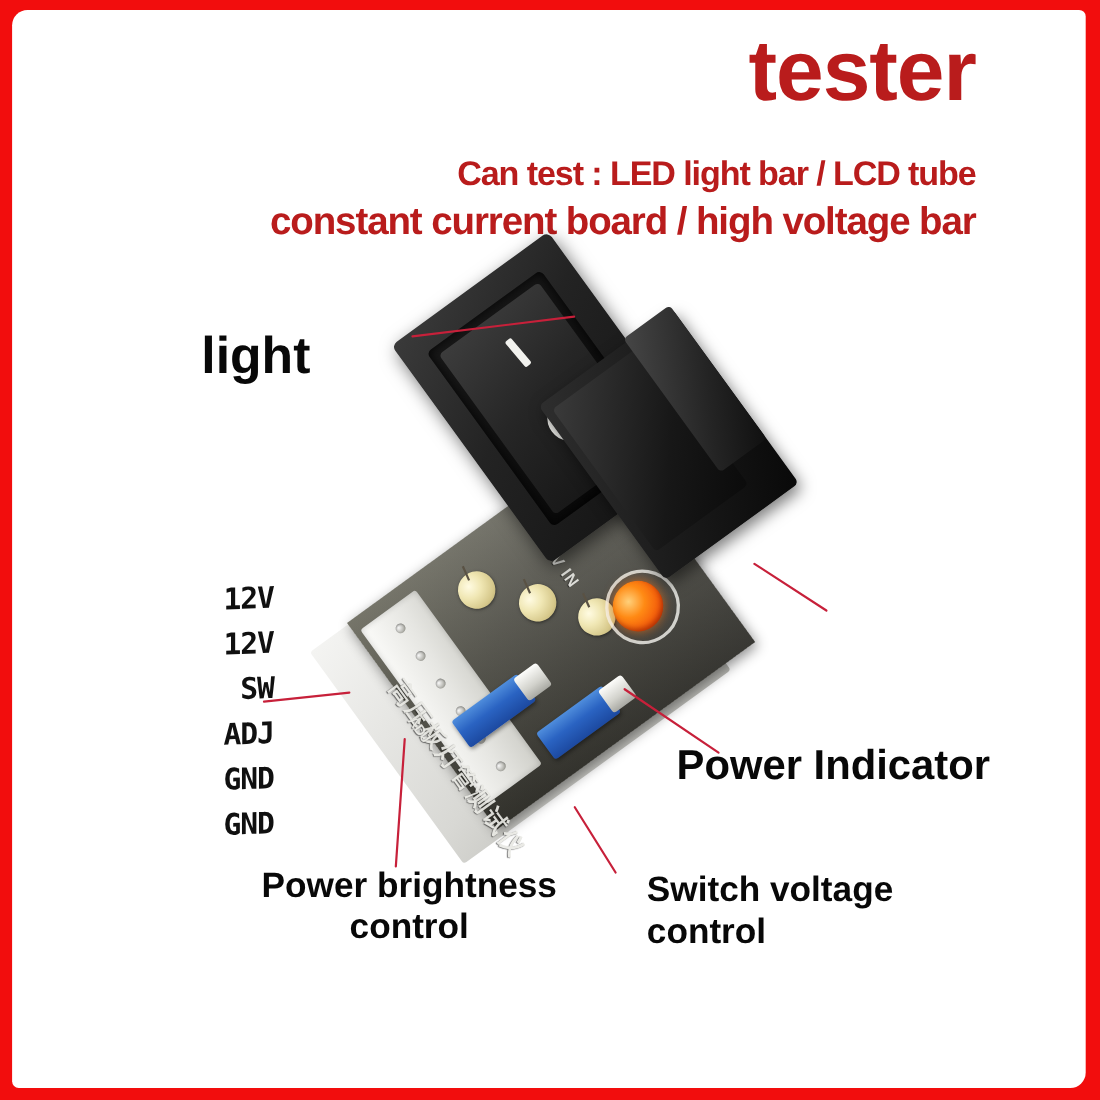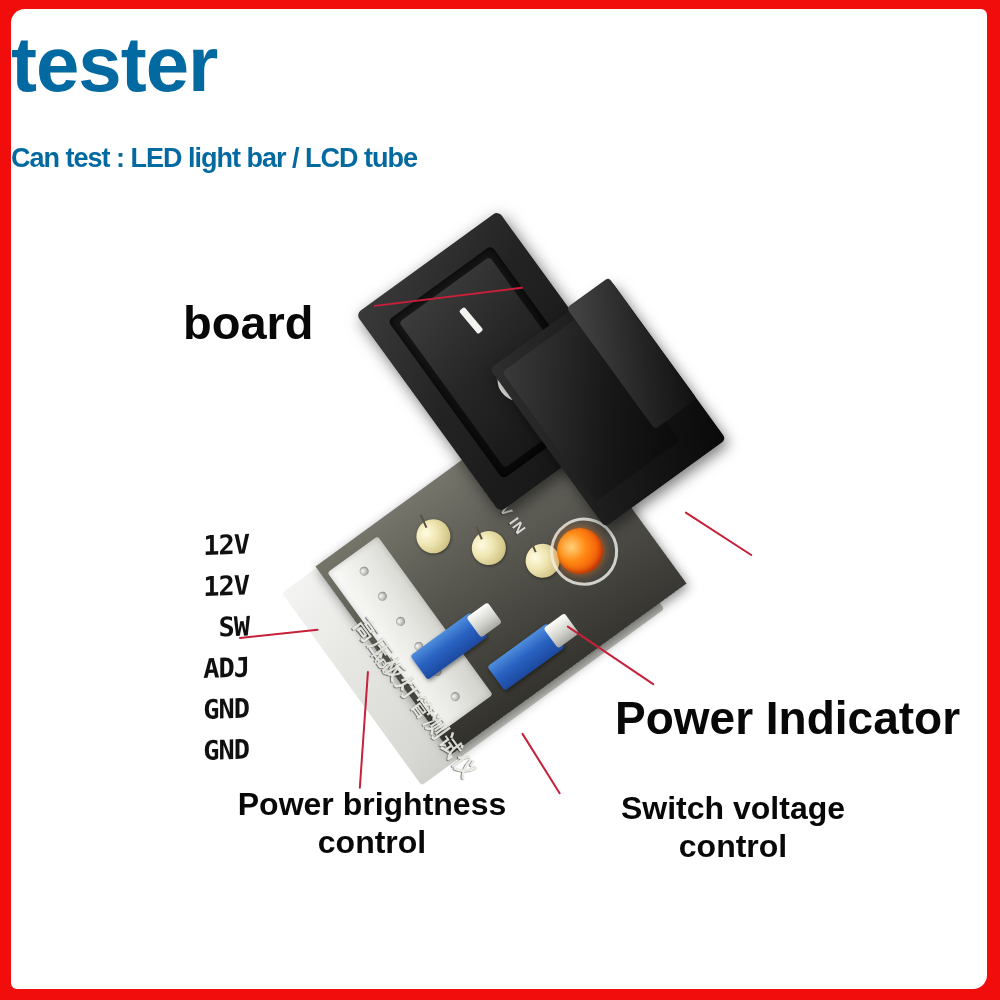--- a/index.html
+++ b/index.html
@@ -6,32 +6,32 @@
   body{width:1000px;height:1000px;overflow:hidden;
        font-family:"Liberation Sans",sans-serif;}
 
   #page{position:relative;width:1000px;height:1000px;background:#f20d0d;overflow:hidden;}
 
   
   #canvas{position:absolute;left:11px;top:9px;width:976px;height:980px;background:#fff;
           border-radius:14px 6px 14px 6px;overflow:hidden;}
 
   
-  .ttl{position:absolute;left:0;width:876px;text-align:left;color:#0369a1;
+  .ttl{position:absolute;left:0;width:876px;text-align:right;color:#b91c1c;
        font-weight:700;letter-spacing:-1px;}
   #title{top:12px;font-size:78px;line-height:86px;}
-  #sub1{top:128px;font-size:27px;line-height:42px;}
+  #sub1{top:128px;font-size:31px;line-height:42px;}
   #sub2{top:172px;font-size:35px;line-height:42px;}
 
   .lbl{position:absolute;color:#080808;font-weight:700;white-space:nowrap;}
   #lbl-switch{left:172px;top:286px;font-size:47px;}
   #lbl-12vin{left:731px;top:519px;font-size:43px;}
-  #lbl-power{left:604px;top:666px;font-size:46px;margin-top:16px;}
+  #lbl-power{left:604px;top:666px;font-size:38px;}
   #lbl-adj{left:211px;top:776px;font-size:32px;width:300px;text-align:center;line-height:38px;}
-  #lbl-sw{left:577px;top:780px;font-size:32px;width:290px;text-align:center;line-height:38px;}
+  #lbl-sw{left:577px;top:780px;font-size:32px;width:290px;line-height:38px;}
 
   
   #pins{position:absolute;left:148px;top:516px;width:90px;}
   .pin{font-family:"DejaVu Sans Mono","Liberation Mono",monospace;
        font-size:27px;font-weight:700;color:#101010;text-align:right;
        height:41px;line-height:41px;letter-spacing:-1px;
        transform:skewY(-2deg);}
 
   
   .ptr{position:absolute;background:#c7203a;transform-origin:0 50%;height:2px;border-radius:1px;}
@@ -113,20 +113,21 @@
        background:linear-gradient(120deg,#464646,#242424 60%,#101010);}
 </style>
 </head>
 <body>
 
 <div id="page">
   <div id="canvas">
 
     <div class="ttl" id="title">tester</div>
     <div class="ttl" id="sub1">Can test : LED light bar / LCD tube</div>
+    <div class="ttl" id="sub2">constant current board / high voltage bar</div>
 
     <div id="pins">
       <div class="pin">12V</div>
       <div class="pin">12V</div>
       <div class="pin">SW</div>
       <div class="pin">ADJ</div>
       <div class="pin">GND</div>
       <div class="pin">GND</div>
     </div>
 
@@ -180,21 +181,21 @@
       </div>
     </div>
 
     <div class="ptr" style="left:363px;top:296px;width:150px;transform:rotate(-7deg);"></div>
     <div class="ptr" style="left:674px;top:502px;width:80px;transform:rotate(33deg);"></div>
     <div class="ptr" style="left:556px;top:616px;width:105px;transform:rotate(34deg);"></div>
     <div class="ptr" style="left:228px;top:628px;width:80px;transform:rotate(-6deg);"></div>
     <div class="ptr" style="left:357px;top:661px;width:118px;transform:rotate(94deg);"></div>
     <div class="ptr" style="left:511px;top:723px;width:72px;transform:rotate(58deg);"></div>
 
-    <div class="lbl" id="lbl-switch">board</div>
+    <div class="lbl" id="lbl-switch">light</div>
     <div class="lbl" id="lbl-power">Power Indicator</div>
 
     <div class="lbl" id="lbl-adj">
       <div>Power brightness</div>
       <div>control</div>
     </div>
 
     <div class="lbl" id="lbl-sw">
       <div>Switch voltage</div>
       <div>control</div>

